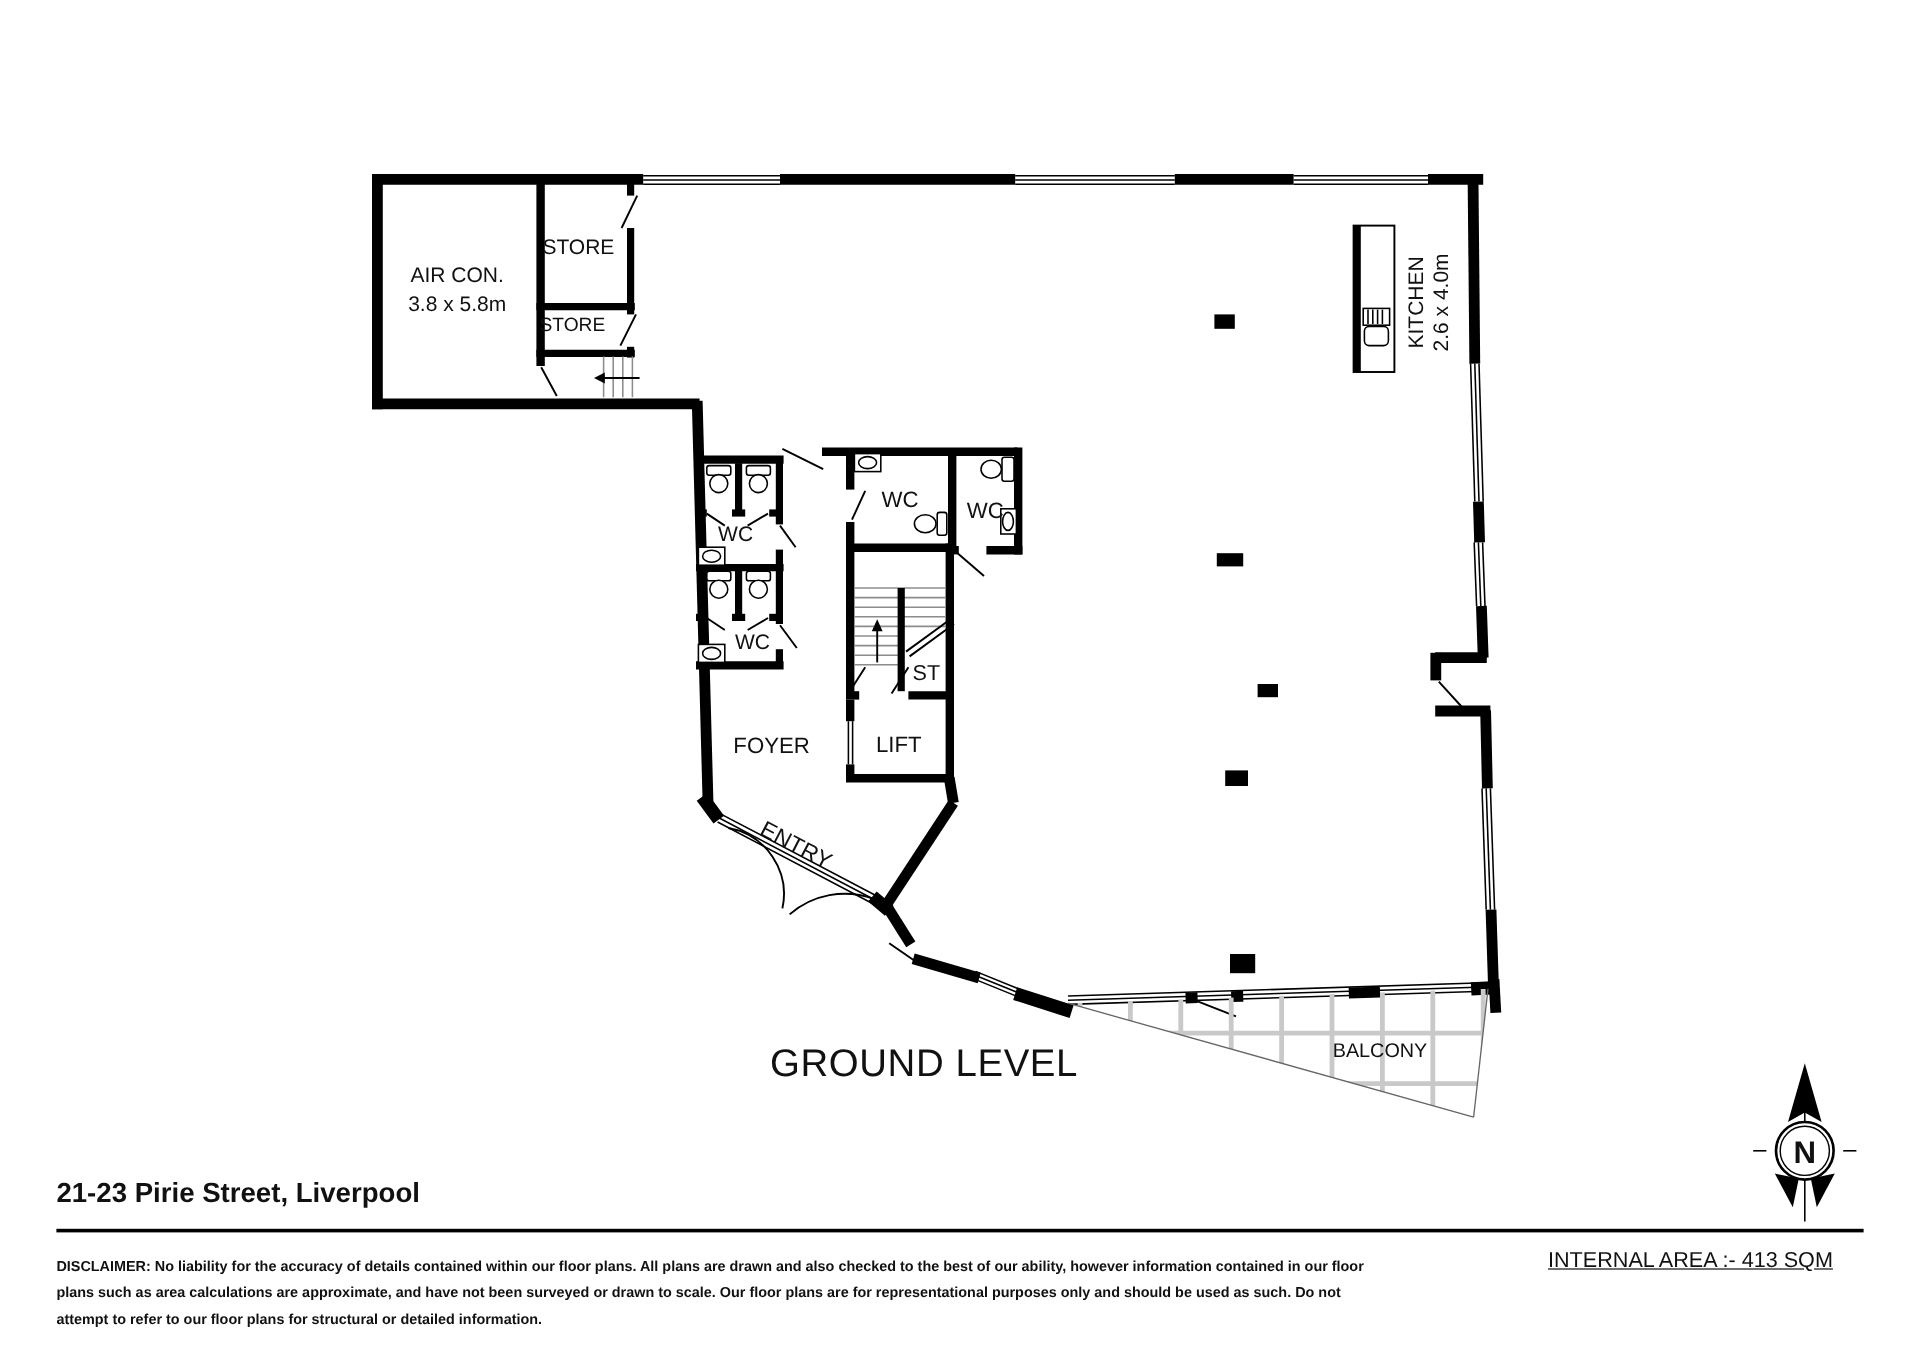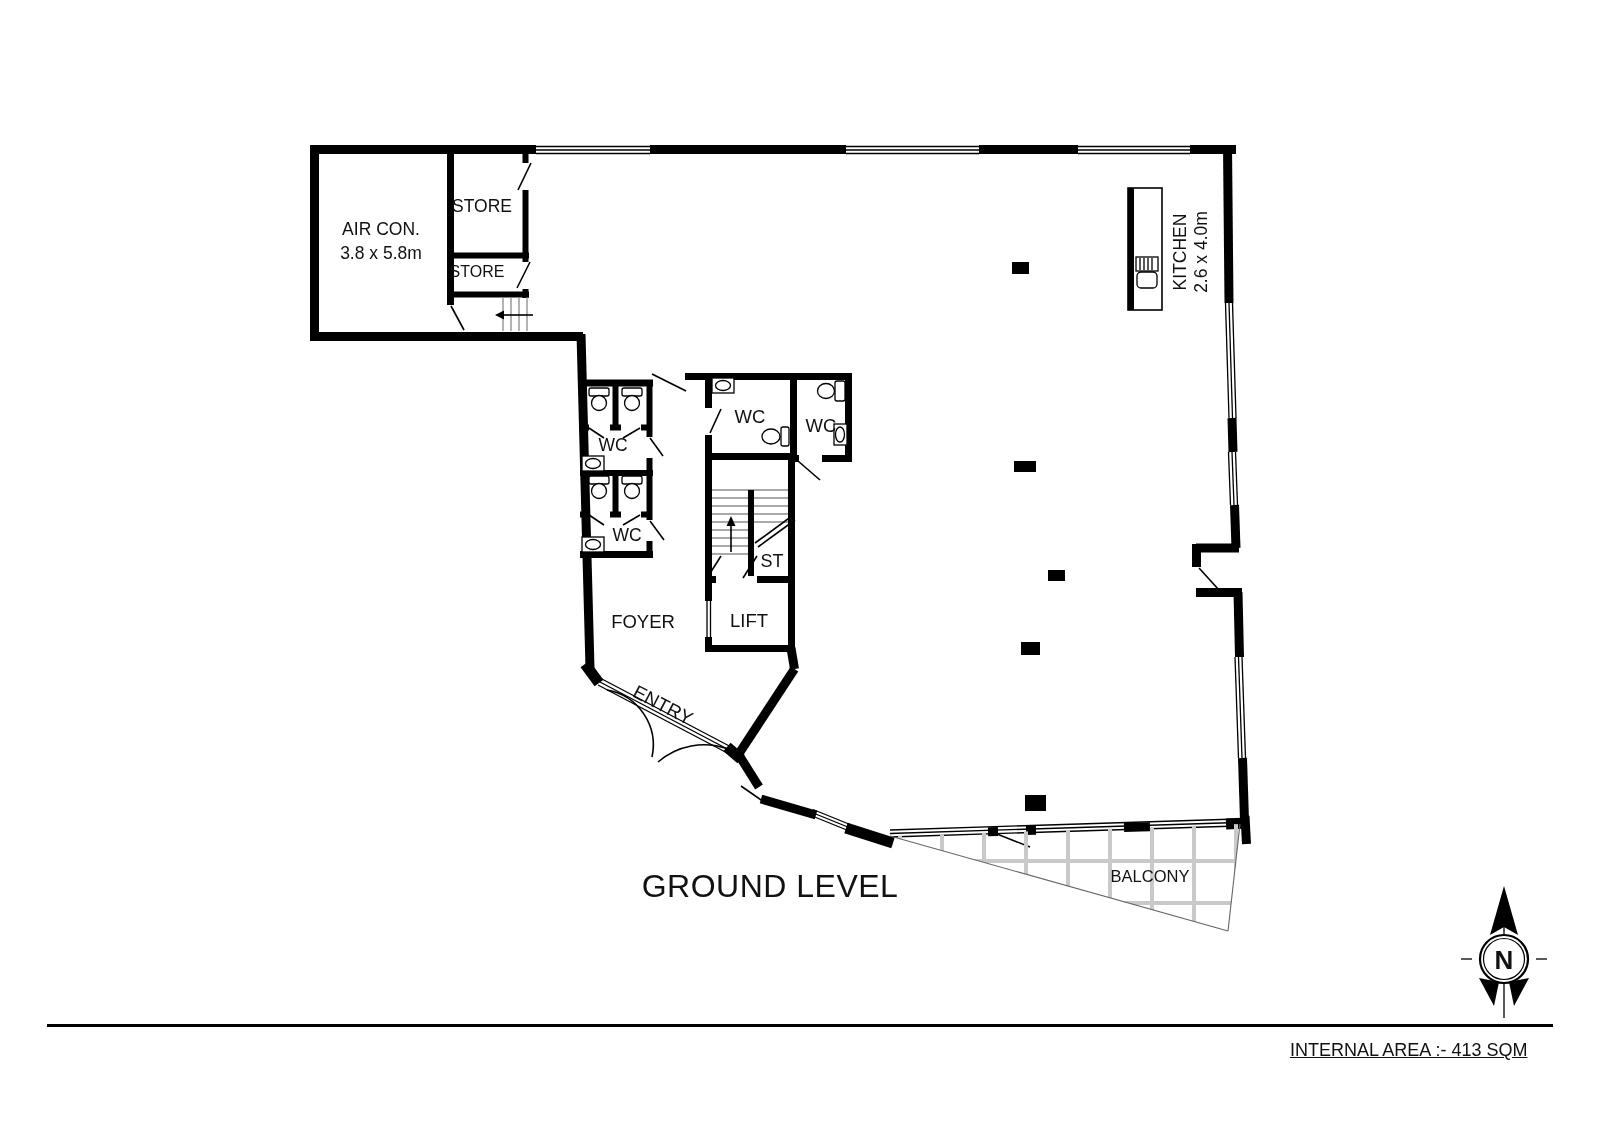--- a/index.html
+++ b/index.html
@@ -337,17 +337,21 @@
     <text class="lbl" x="749" y="620" font-size="18.5" text-anchor="middle" dominant-baseline="central">LIFT</text>
     <text class="lbl" x="643" y="621" font-size="18.5" text-anchor="middle" dominant-baseline="central">FOYER</text>
     <text class="lbl" x="663" y="705" font-size="19" text-anchor="middle" dominant-baseline="central" transform="rotate(27.5 663 705)">ENTRY</text>
     <text class="lbl" x="1180" y="252" font-size="17.5" text-anchor="middle" dominant-baseline="central" transform="rotate(-90 1180 252)">KITCHEN</text>
     <text class="lbl" x="1201" y="252" font-size="17.5" text-anchor="middle" dominant-baseline="central" transform="rotate(-90 1201 252)">2.6 x 4.0m</text>
     <text class="lbl" x="1150" y="876" font-size="16.5" text-anchor="middle" dominant-baseline="central">BALCONY</text>
     <text class="lbl" x="770" y="886" font-size="32" letter-spacing="0.5" text-anchor="middle" dominant-baseline="central">GROUND LEVEL</text>
   </g>
 </svg>
 
+  <div class="footer-address">21-23 Pirie Street, Liverpool</div>
   <div class="footer-rule"></div>
   <div class="footer-disclaimer">
+    <div>DISCLAIMER: No liability for the accuracy of details contained within our floor plans. All plans are drawn and also checked to the best of our ability, however information contained in our floor</div>
+    <div>plans such as area calculations are approximate, and have not been surveyed or drawn to scale. Our floor plans are for representational purposes only and should be used as such. Do not</div>
+    <div>attempt to refer to our floor plans for structural or detailed information.</div>
   </div>
   <div class="footer-area">INTERNAL AREA :- 413 SQM</div>
 </div>
 
 </body></html>

